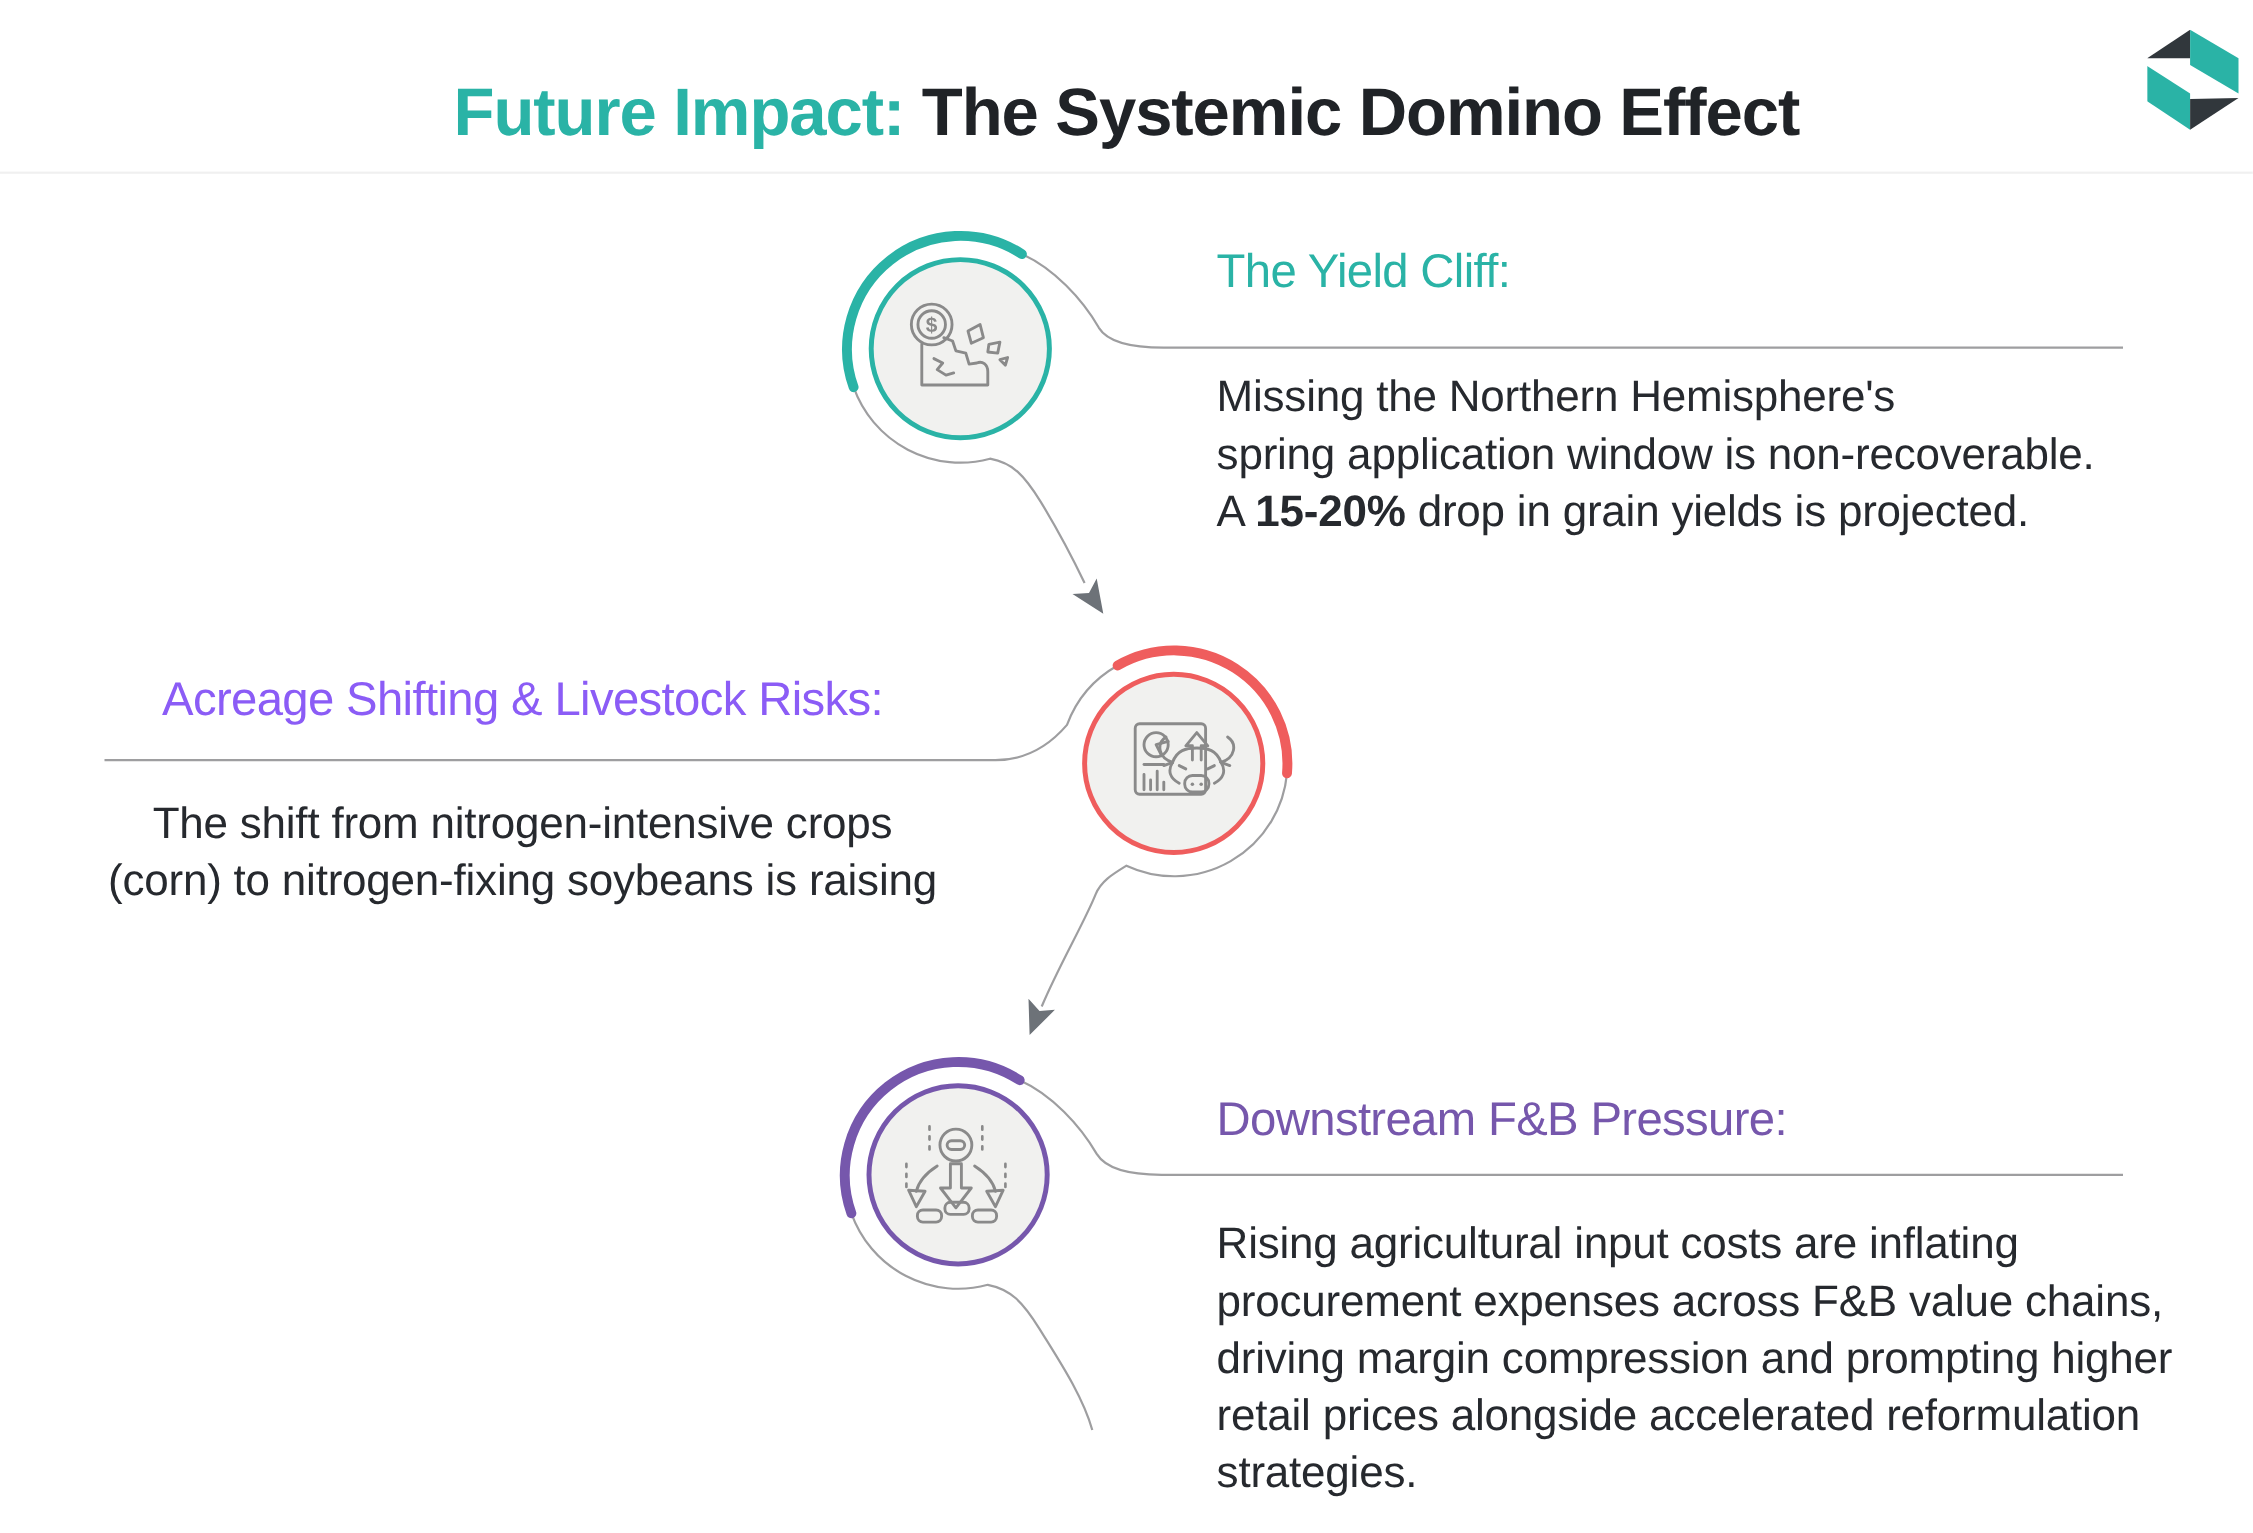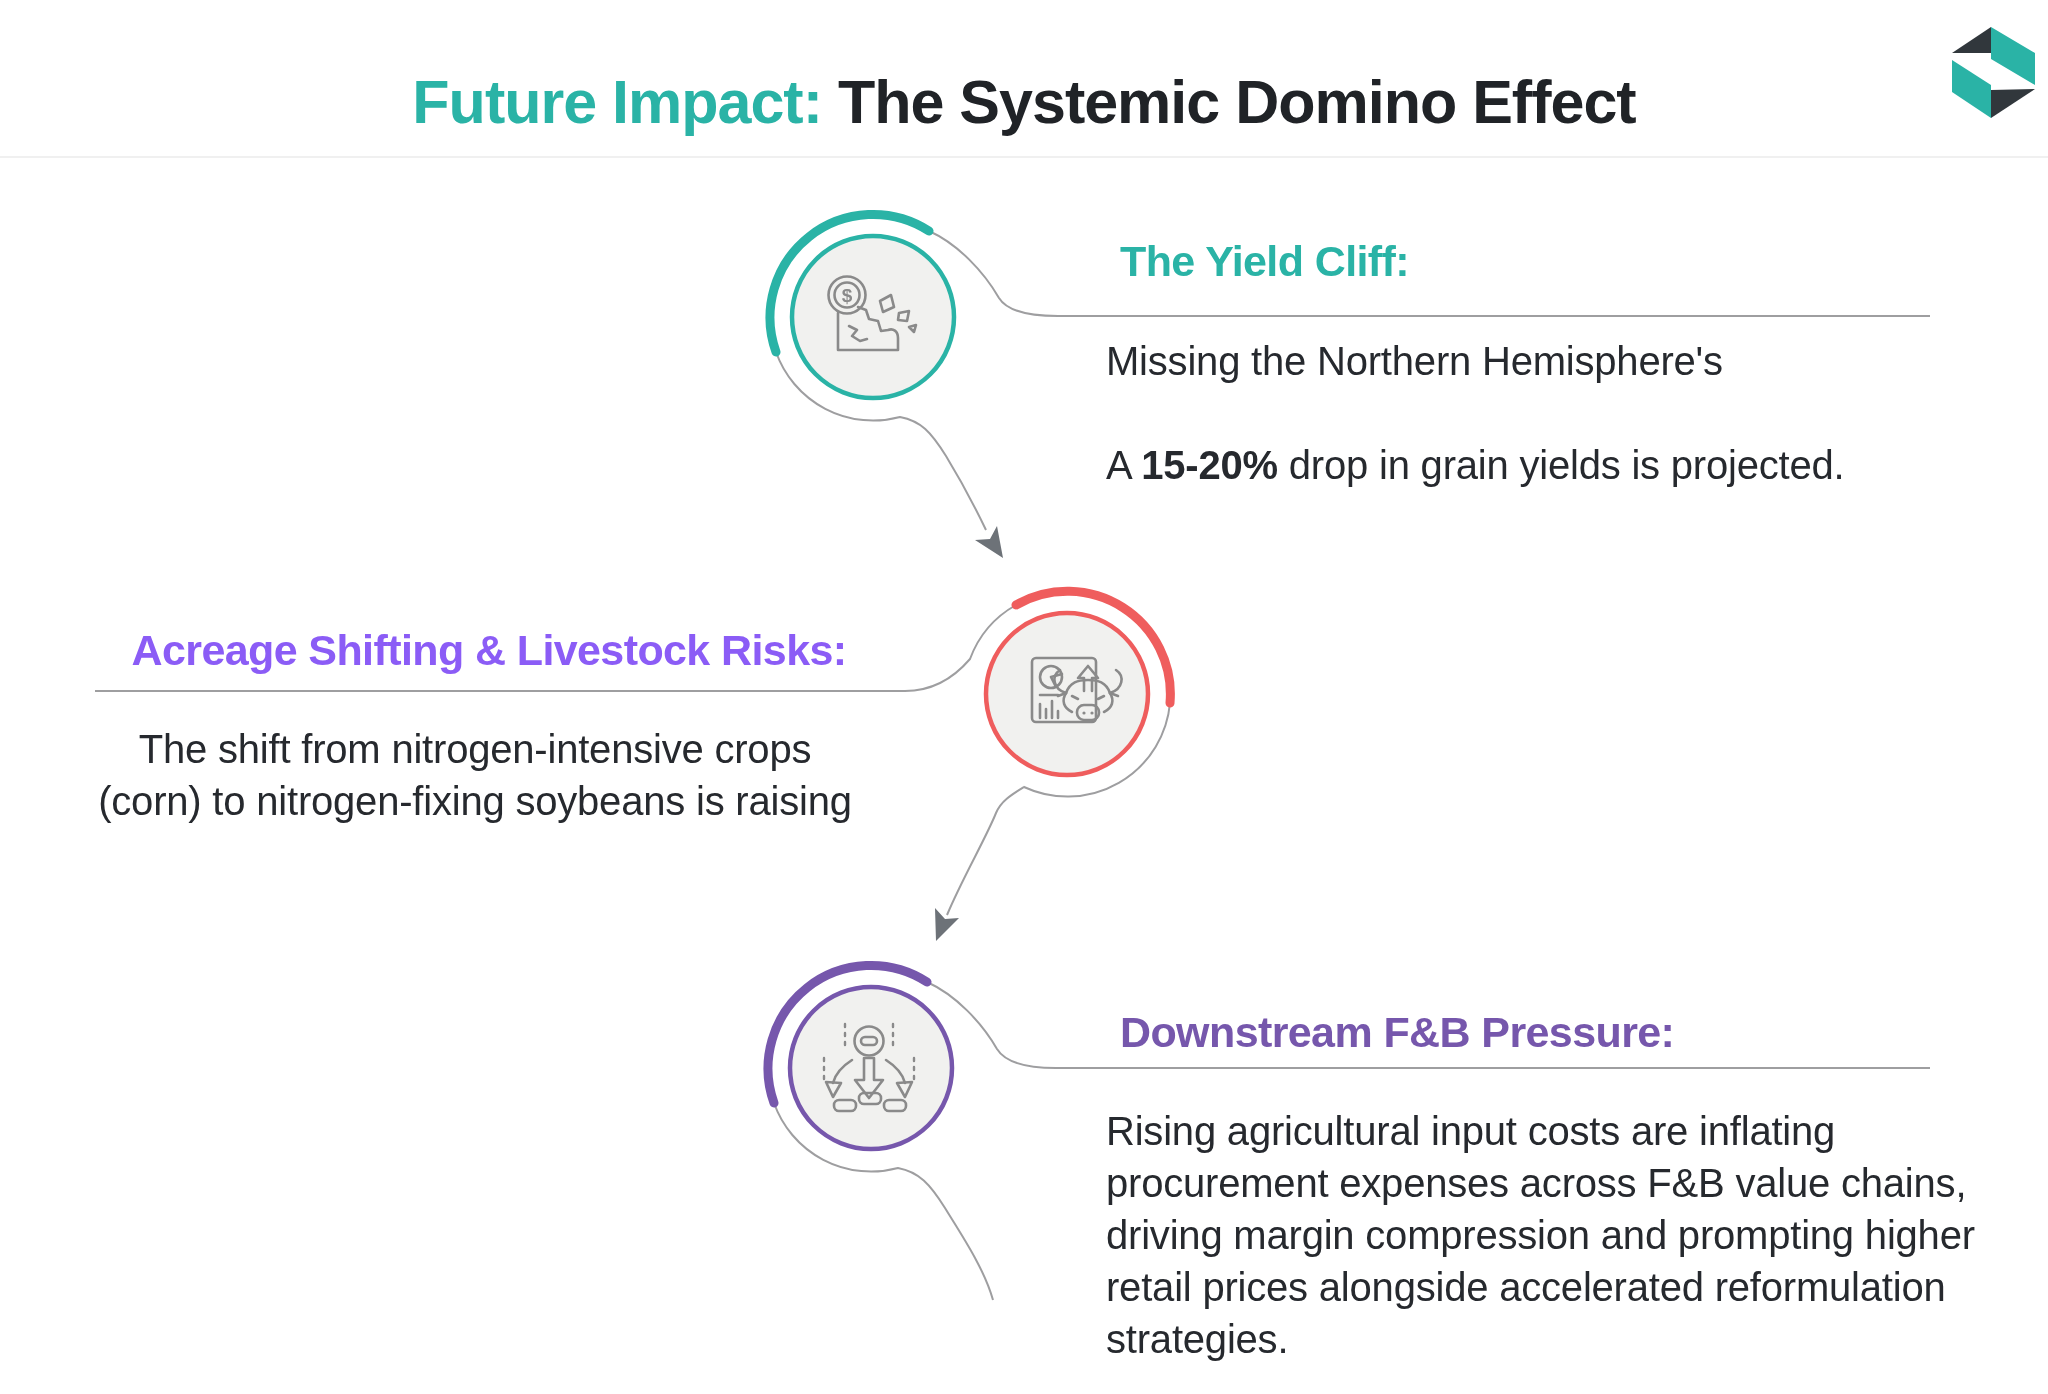--- a/index.html
+++ b/index.html
@@ -11,21 +11,21 @@
   .hairline{position:absolute;left:0;top:156px;width:2048px;height:2px;background:#f0f0f0;}
   .title{
     position:absolute;left:0;top:26px;width:2048px;text-align:center;
     font-size:61px;font-weight:700;letter-spacing:-1px;color:#202327;white-space:nowrap;
   }
   .title .accent{color:var(--teal);}
   .logo{position:absolute;left:1952px;top:27px;}
   .art{position:absolute;left:0;top:0;}
 
   .step-heading{
-    position:absolute;margin:14px;font-size:43px;font-weight:700;
+    position:absolute;margin:0;font-size:43px;font-weight:400;
     letter-spacing:-0.6px;white-space:nowrap;line-height:1.1;
   }
   .step-body{
     position:absolute;margin:0;font-size:40px;line-height:52px;
     color:var(--text);letter-spacing:-0.2px;
   }
   .s1h{left:1106px;top:224px;color:var(--teal);}
   .s1b{left:1106px;top:335px;width:860px;}
   .s2h{left:55px;top:613px;width:840px;text-align:center;color:var(--coral);}
   .s2b{left:35px;top:723px;width:880px;text-align:center;}
@@ -125,21 +125,21 @@
       <rect class="icon" x="834" y="1100" width="22" height="11" rx="5"></rect>
       <rect class="icon" x="859" y="1093" width="22" height="11" rx="5"></rect>
       <rect class="icon" x="884" y="1100" width="22" height="11" rx="5"></rect>
     </g>
   </g>
 </svg>
 
 <h2 class="step-heading s1h" style="color: rgb(42, 179, 166);">The Yield Cliff:</h2>
 <p class="step-body s1b">
   <span>Missing the Northern Hemisphere's</span><br>
-  <br>
+  <span>spring application window is non-recoverable.</span><br>
   <span>A </span><b>15-20%</b><span> drop in grain yields is projected.</span>
 </p>
 
 <h2 class="step-heading s2h" style="color: #8b5cf6;">Acreage Shifting &amp; Livestock Risks:</h2>
 <p class="step-body s2b">
   <span>The shift from nitrogen-intensive crops</span><br>
   <span>(corn) to nitrogen-fixing soybeans is raising</span><br>
 </p>
 
 <h2 class="step-heading s3h" style="color: rgb(118, 87, 172);">Downstream F&amp;B Pressure:</h2>

